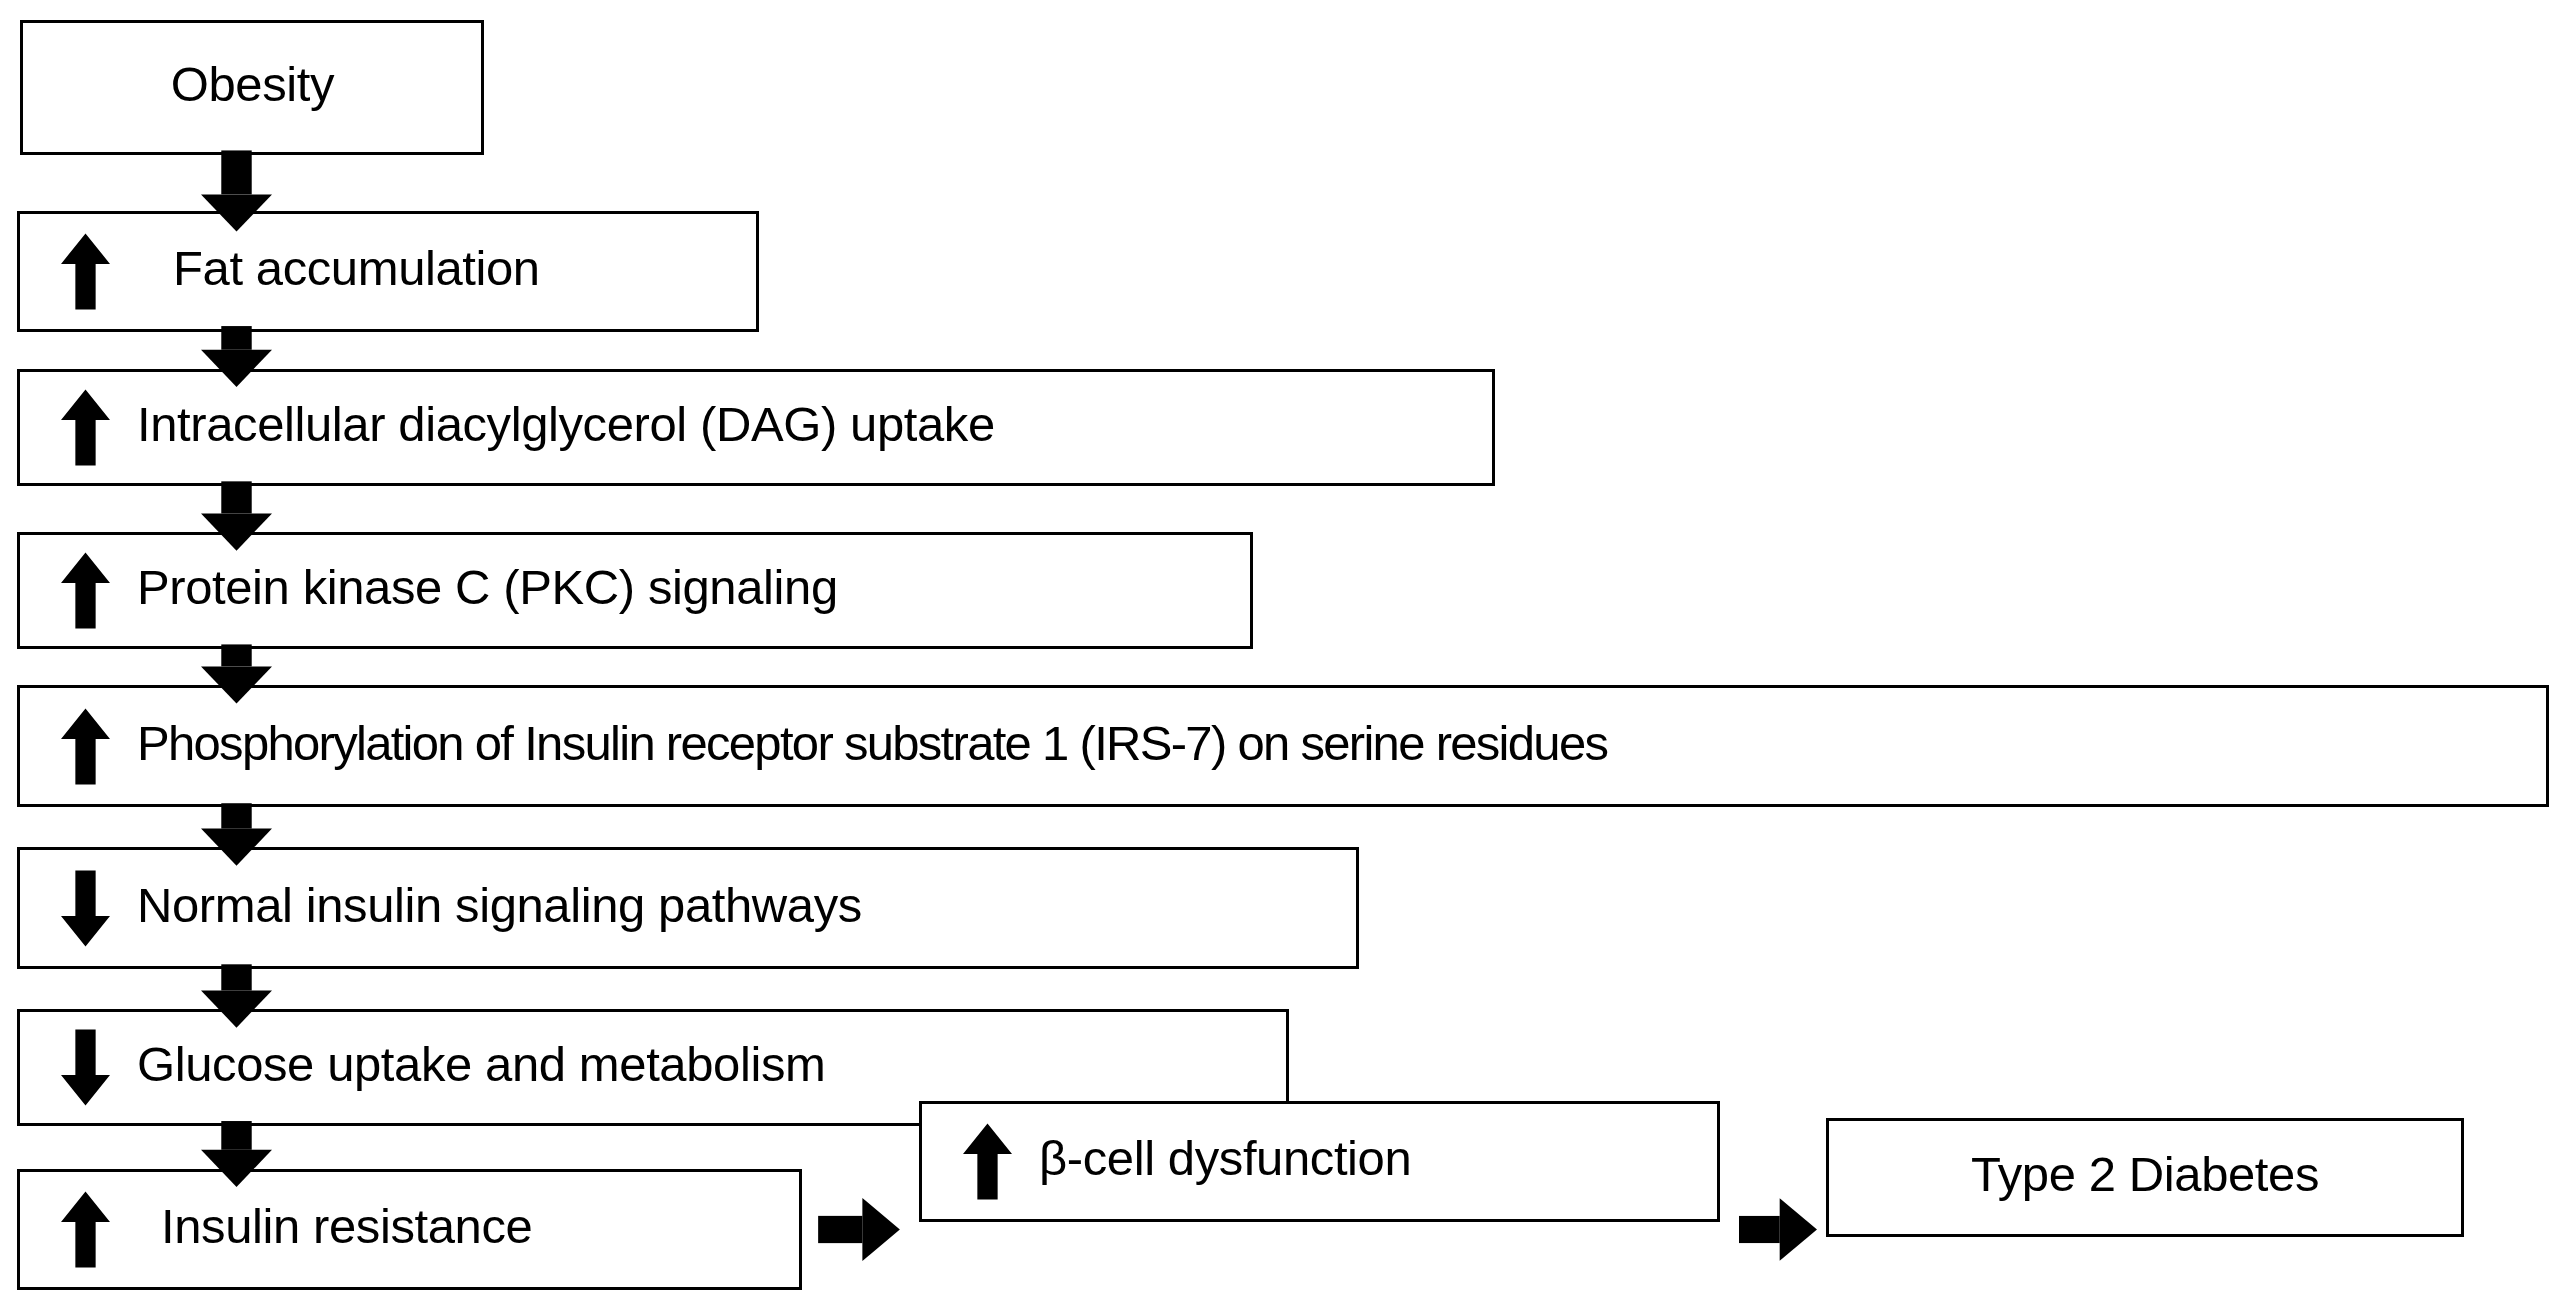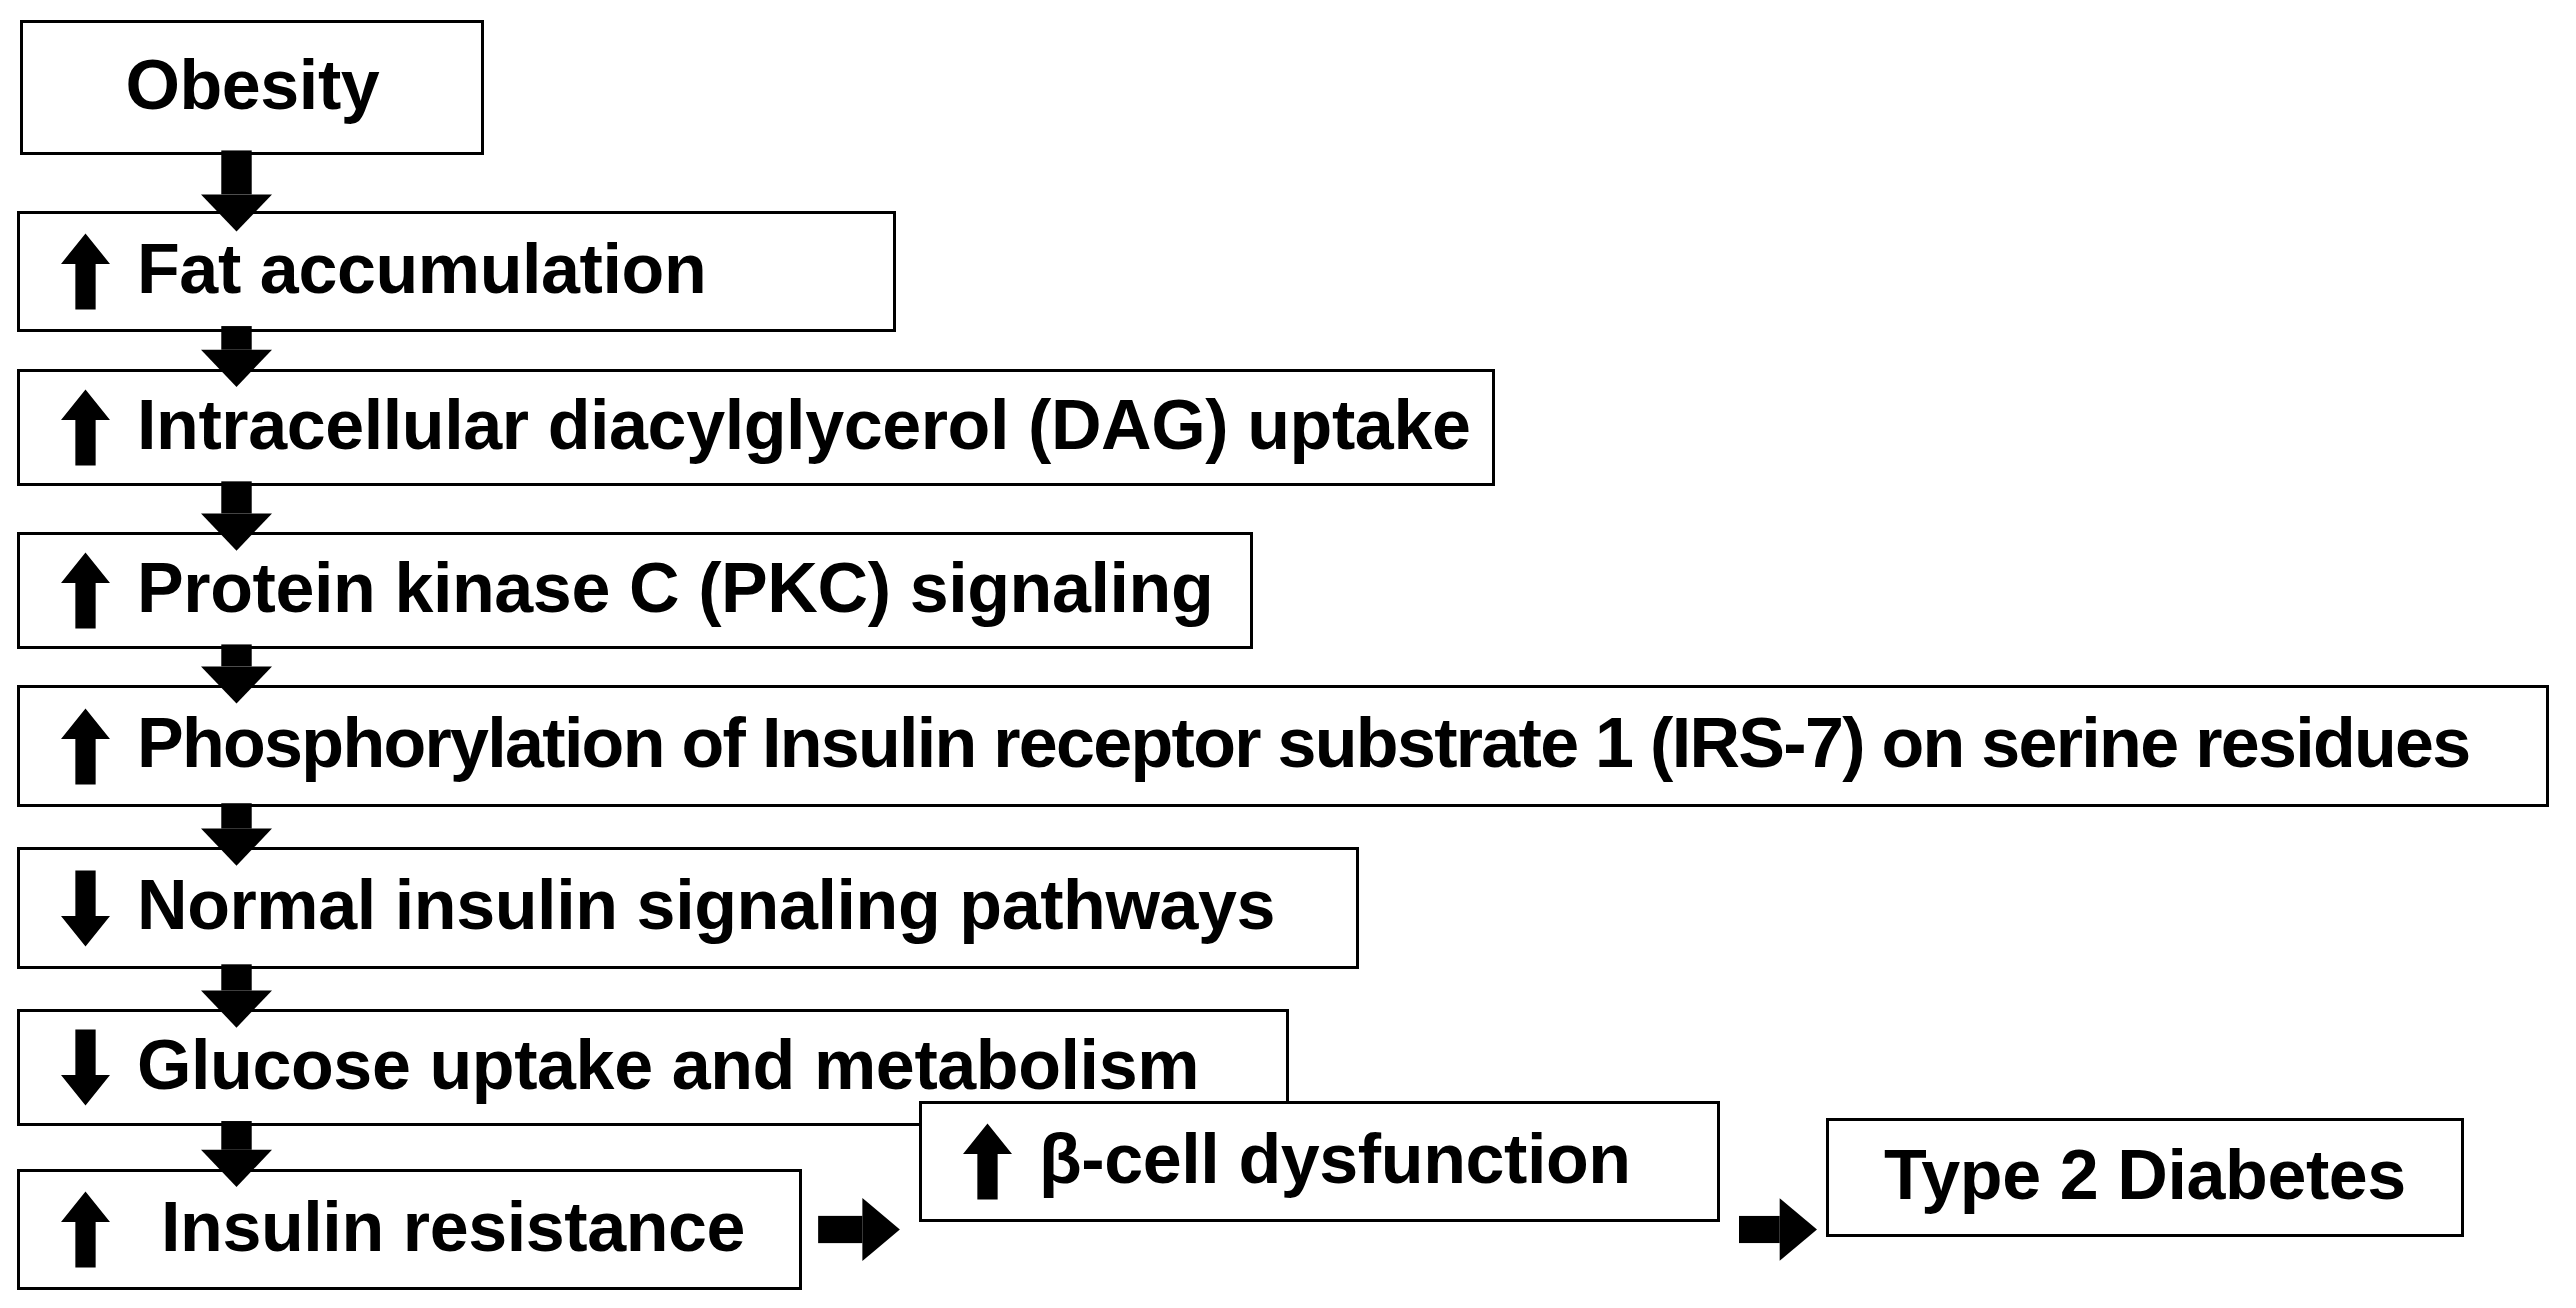--- a/index.html
+++ b/index.html
@@ -24,26 +24,25 @@
     align-items: center;
     padding-left: 41px;
     z-index: 1;
   }
   .node.centered {
     justify-content: center;
     padding-left: 0;
   }
   .node .label {
     color: #000000;
-    font-size: 70px;
+    font-size: 49px;
     letter-spacing: -0.4px;
     white-space: nowrap;
     line-height: 1;
     padding-bottom: 5.1px;
-    font-weight: bold;
   }
   .node .label.tight {
     letter-spacing: -1.7px;
   }
   .change-icon {
     flex: 0 0 auto;
     margin-right: 27px;
     display: block;
   }
   .connector {
@@ -55,21 +54,21 @@
 </style>
 </head>
 <body>
 
 <div class="stage">
 
   <div class="node centered" style="left:20.4px; top:19.6px; width:464px; height:135px;">
     <span class="label">Obesity</span>
   </div>
 
-  <div class="node" style="left:17px; top:211px; width:879px; height:121px;">
+  <div class="node" style="left:17px; top:211px; width:742px; height:121px;gap:36px;">
     <svg class="change-icon" width="49" height="77" viewBox="0 0 58 90">
       <polygon class="arrow-fill" points="29,0 58,36 41,36 41,90 17,90 17,36 0,36"></polygon>
     </svg>
     <span class="label">Fat accumulation</span>
   </div>
 
   <div class="node" style="left:17px; top:369px; width:1478px; height:117px;">
     <svg class="change-icon" width="49" height="77" viewBox="0 0 58 90">
       <polygon class="arrow-fill" points="29,0 58,36 41,36 41,90 17,90 17,36 0,36"></polygon>
     </svg>

